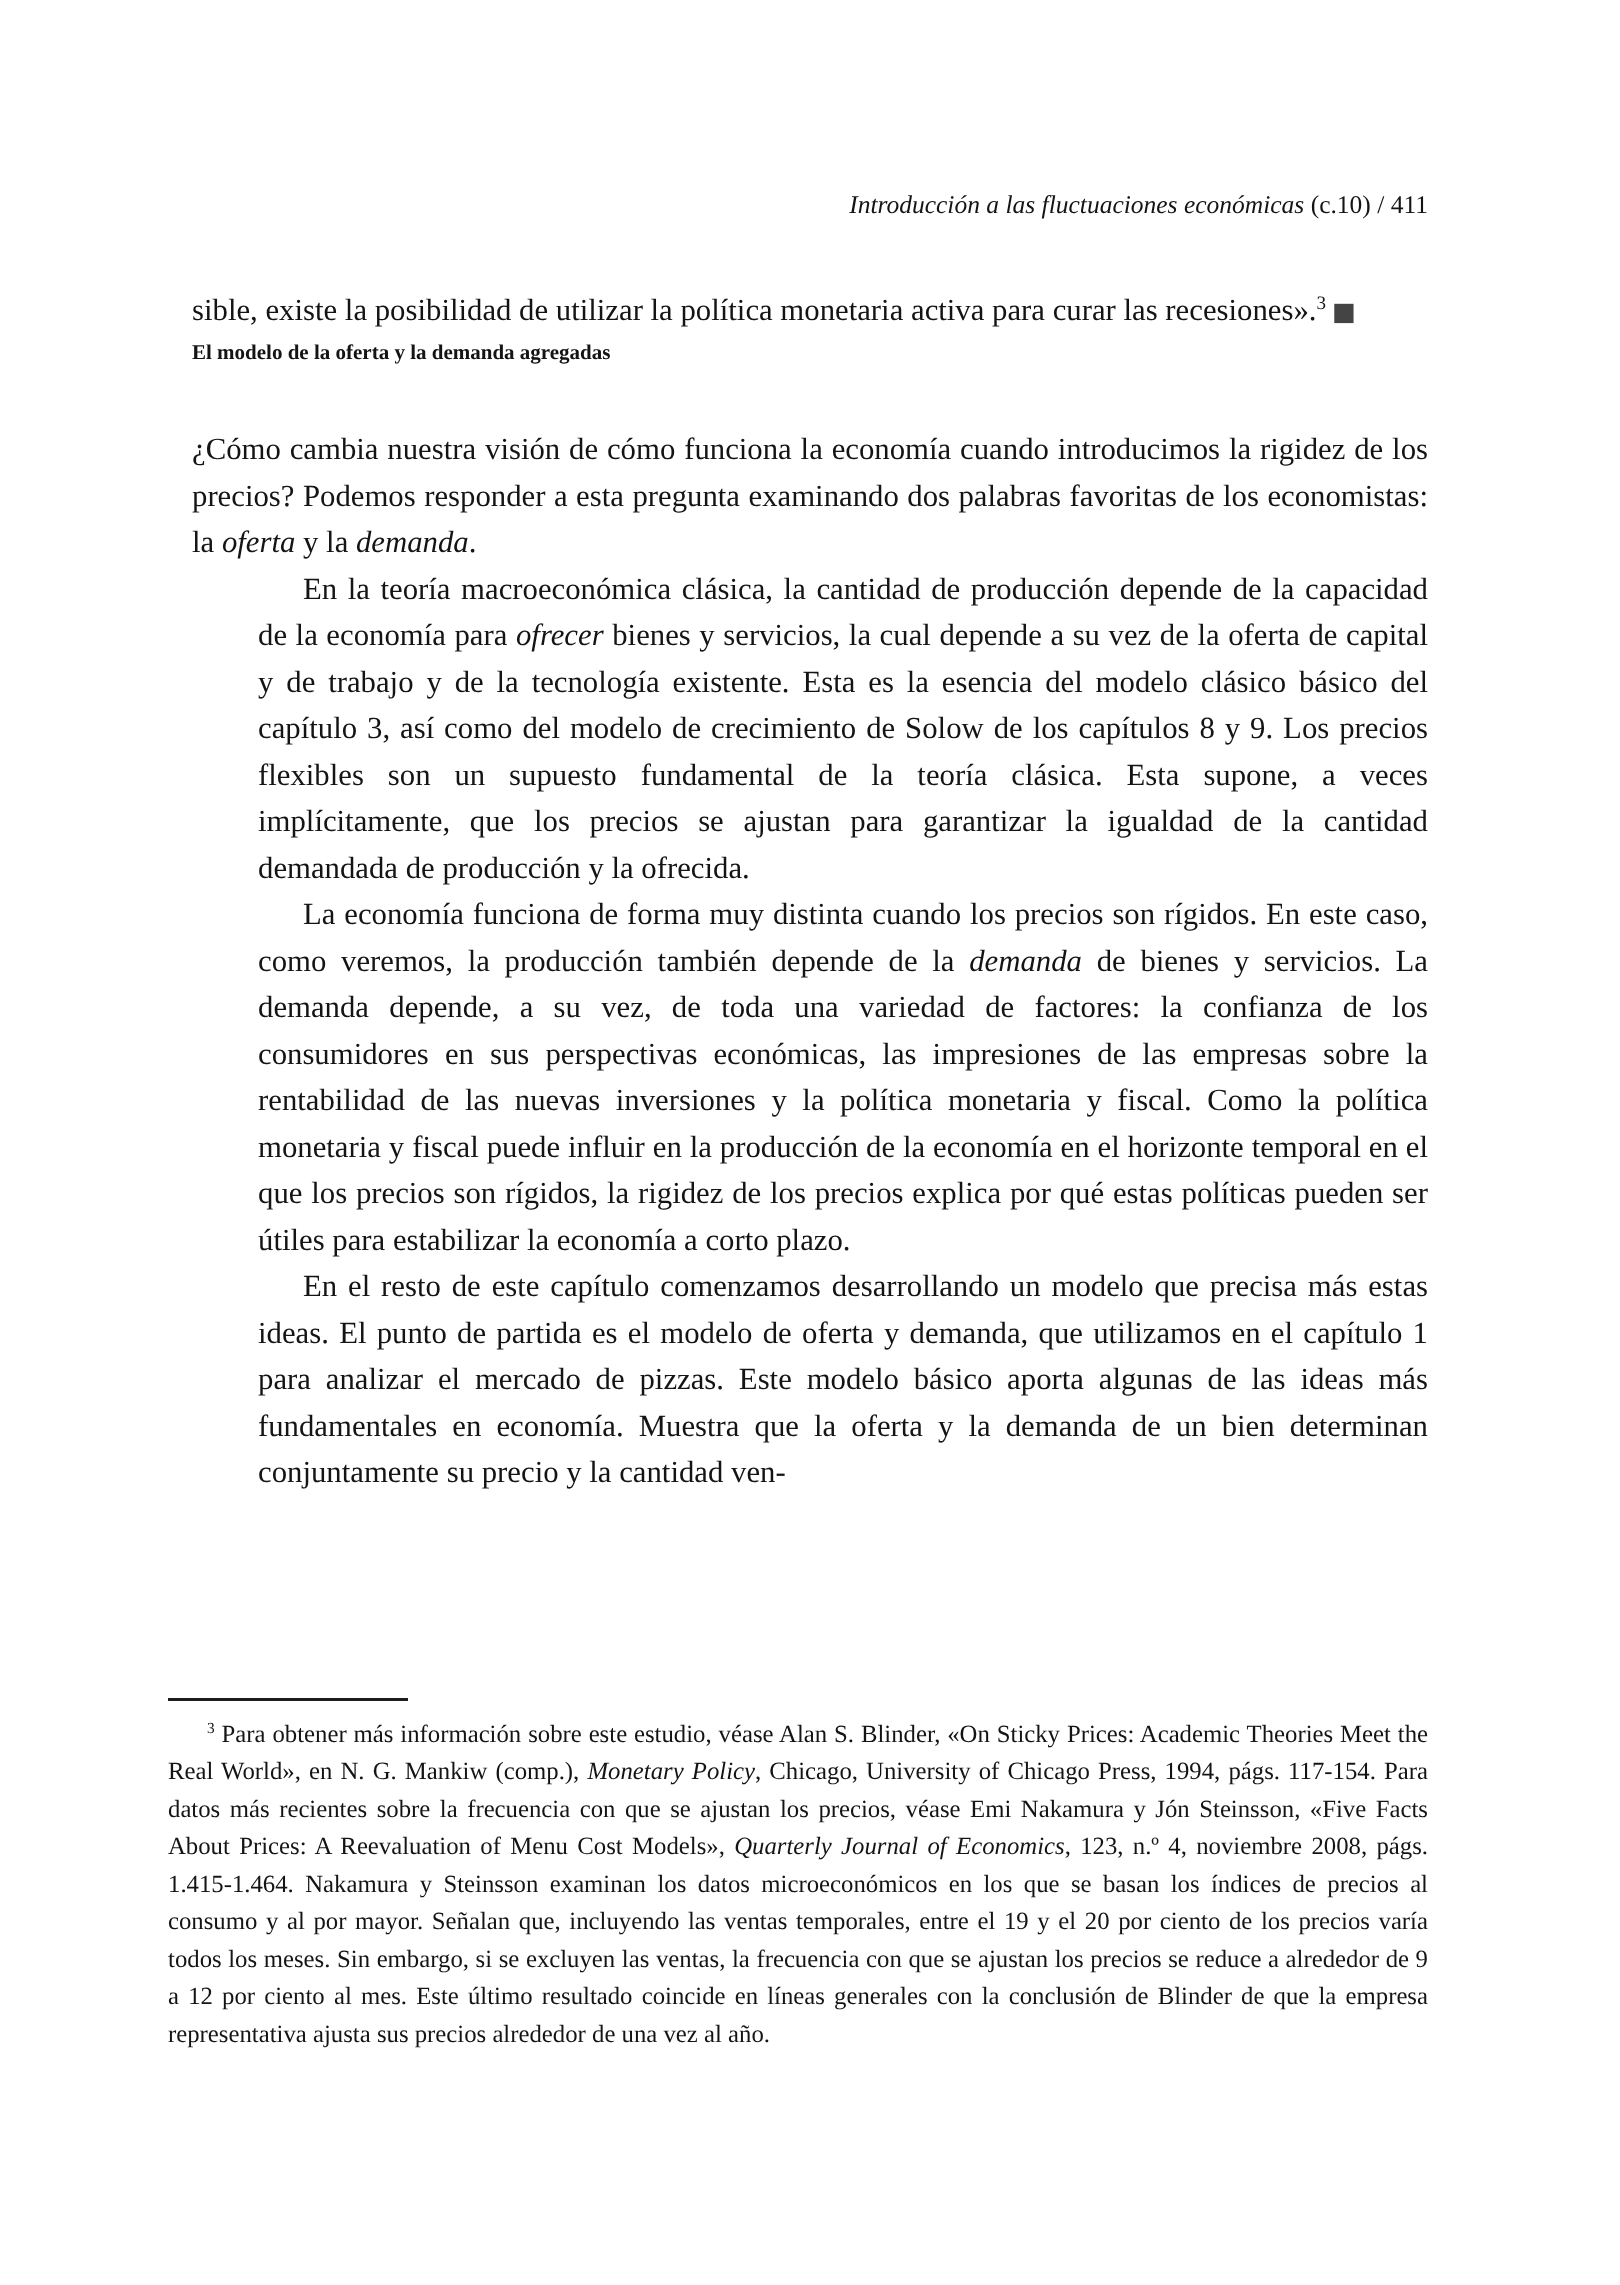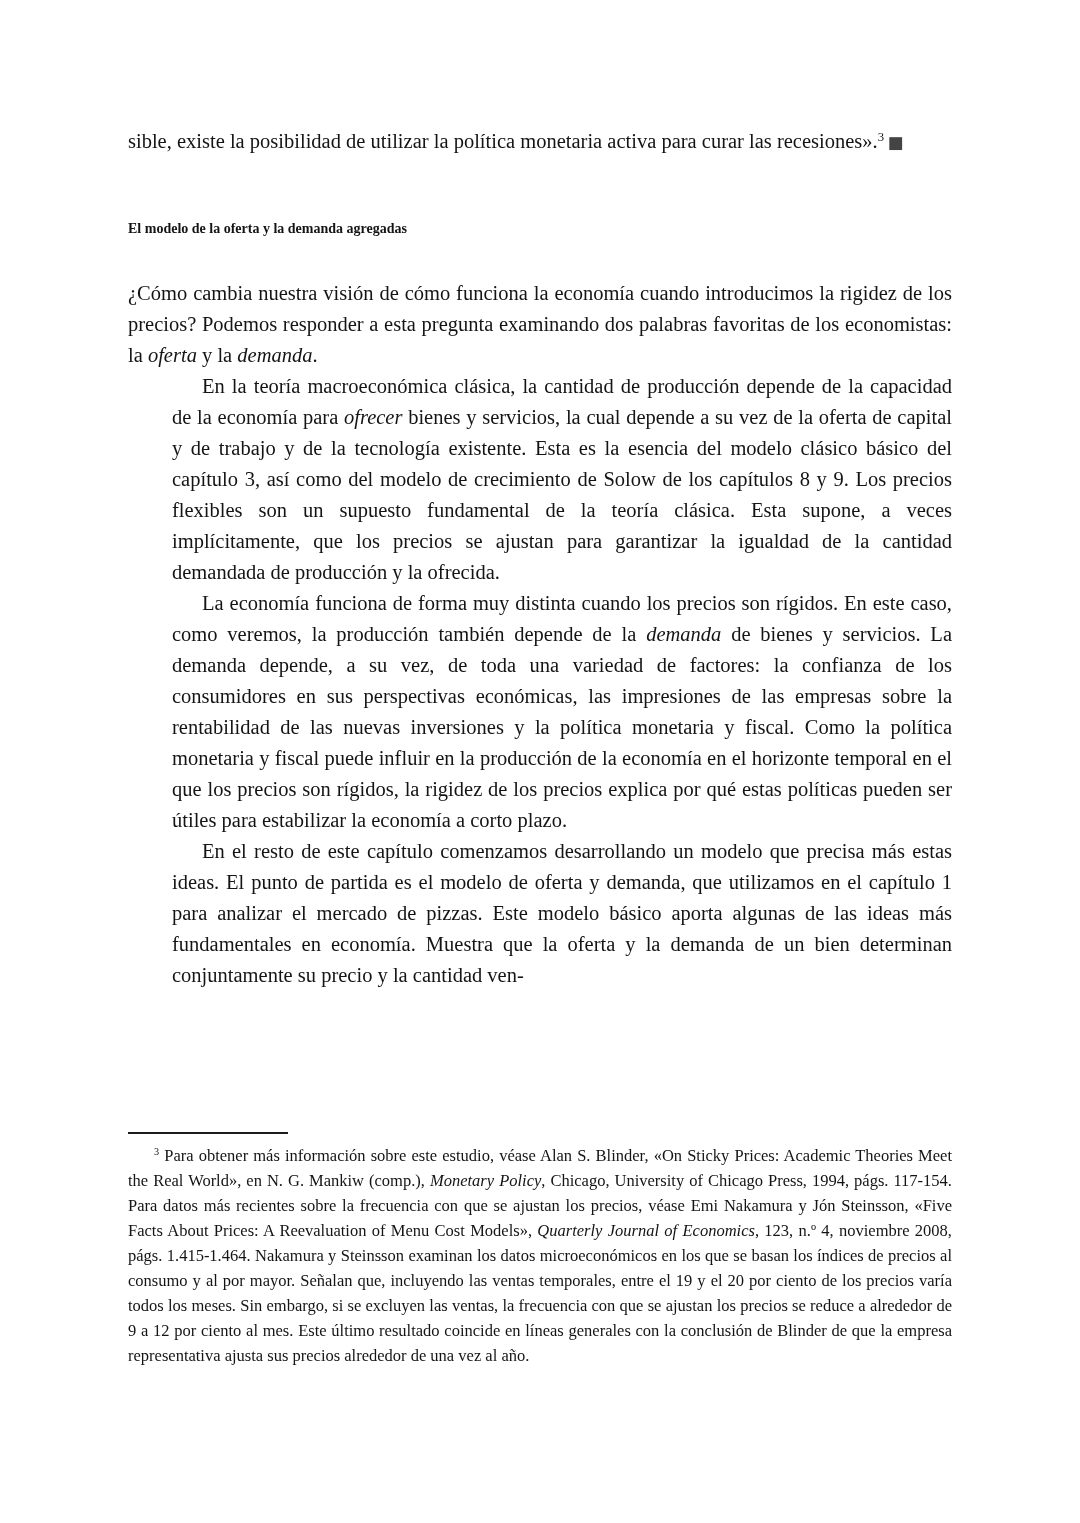--- a/index.html
+++ b/index.html
@@ -33,21 +33,20 @@
   .rh-italic { font-style: italic; }
   .rh-roman  { font-style: normal; }
 
   .body-para {
     margin: 0;
     font-size: 20.5px;
     line-height: 31px;
     text-align: justify;
   }
   .continuation {
-    margin-bottom: 58px;
   }
   .section-heading {
     font-size: 14px;
     line-height: 26px;
     font-weight: bold;
     margin: 0 0 36px 0;
   }
   .indent { text-indent: 30px; margin-left: 44px; }
 
   sup {
@@ -59,21 +58,21 @@
   }
   .end-marker {
     font-family: "DejaVu Sans", sans-serif;
     font-size: 0.82em;
     padding-left: 4px;
     color: #444444;
   }
 
   .footnote-area {
     position: absolute;
-    left: 128px;
+    left: 112px;
     right: 128px;
     top: 1132px;
   }
   .footnote-rule {
     width: 160px;
     height: 0;
     border-top: 2px solid #1c1c1c;
     margin-bottom: 9px;
   }
   .footnote-text {
@@ -84,20 +83,23 @@
   }
   .footnote-text .fn-indent { display: inline-block; width: 26px; }
   em { font-style: italic; }
 </style>
 </head>
 <body>
 
 <div class="page">
   <div class="content">
 
+    <div class="running-head">
+      <span class="rh-italic">Introducción a las fluctuaciones económicas</span><span class="rh-roman"> (c.10) / 411</span>
+    </div>
 
     <p class="body-para continuation"><span>sible, existe la posibilidad de utilizar la política monetaria activa para curar las recesiones».</span><sup>3</sup><span class="end-marker">■</span></p>
 
     <h2 class="section-heading">El modelo de la oferta y la demanda agregadas</h2>
 
     <div class="body-block">
       <p class="body-para"><span>¿Cómo cambia nuestra visión de cómo funciona la economía cuando introducimos la rigidez de los precios? Podemos responder a esta pregunta examinando dos palabras favoritas de los economistas: la </span><em>oferta</em><span> y la </span><em>demanda</em><span>.</span></p>
       <p class="body-para indent"><span>En la teoría macroeconómica clásica, la cantidad de producción depende de la capacidad de la economía para </span><em>ofrecer</em><span> bienes y servicios, la cual depende a su vez de la oferta de capital y de trabajo y de la tecnología existente. Esta es la esencia del modelo clásico básico del capítulo 3, así como del modelo de crecimiento de Solow de los capítulos 8 y 9. Los precios flexibles son un supuesto fundamental de la teoría clásica. Esta supone, a veces implícitamente, que los precios se ajustan para garantizar la igualdad de la cantidad demandada de producción y la ofrecida.</span></p>
       <p class="body-para indent"><span>La economía funciona de forma muy distinta cuando los precios son rígidos. En este caso, como veremos, la producción también depende de la </span><em>demanda</em><span> de bienes y servicios. La demanda depende, a su vez, de toda una variedad de factores: la confianza de los consumidores en sus perspectivas económicas, las impresiones de las empresas sobre la rentabilidad de las nuevas inversiones y la política monetaria y fiscal. Como la política monetaria y fiscal puede influir en la producción de la economía en el horizonte temporal en el que los precios son rígidos, la rigidez de los precios explica por qué estas políticas pueden ser útiles para estabilizar la economía a corto plazo.</span></p>
       <p class="body-para indent"><span>En el resto de este capítulo comenzamos desarrollando un modelo que precisa más estas ideas. El punto de partida es el modelo de oferta y demanda, que utilizamos en el capítulo 1 para analizar el mercado de pizzas. Este modelo básico aporta algunas de las ideas más fundamentales en economía. Muestra que la oferta y la demanda de un bien determinan conjuntamente su precio y la cantidad ven-</span></p>

